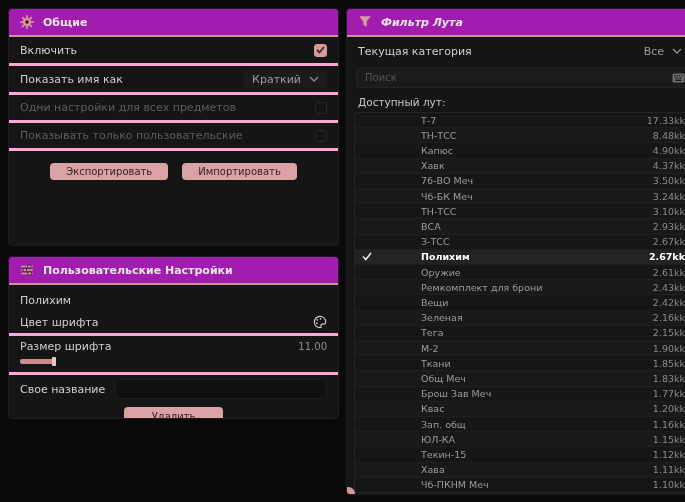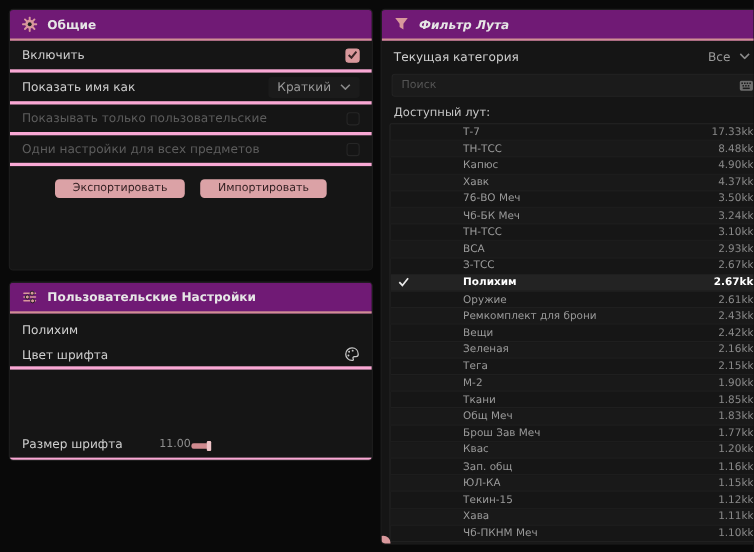--- a/index.html
+++ b/index.html
@@ -10,21 +10,21 @@
     -webkit-font-smoothing:antialiased;
   }
   .panel{
     position:absolute;background:#151515;border:1px solid #1e1e1e;
     border-radius:4px;overflow:hidden;box-sizing:border-box;
   }
   #panel-general{left:8px;top:8px;width:331px;height:238px;}
   #panel-custom{left:8px;top:256px;width:331px;height:163px;}
   #panel-filter{left:346px;top:8px;width:356px;height:487px;}
   .panel-header{
-    height:26px;background:#701a75;display:flex;align-items:center;gap:9px;
+    height:26px;background:#a21caf;display:flex;align-items:center;gap:9px;
     padding:0 11px;border-bottom:2px solid #cf8f94;
     color:#e6e6e6;font-size:11px;font-weight:bold;
   }
   .panel-header.italic{font-style:italic;}
   .hicon{width:14px;height:14px;flex:0 0 auto;}
   .row{
     display:flex;align-items:center;justify-content:space-between;
     padding:0 11px;min-height:26px;border-bottom:3px solid #f9a8d4;
     font-size:11px;color:#cfcfcf;
   }
@@ -42,21 +42,21 @@
     display:flex;align-items:center;gap:8px;color:#9a9a9a;font-size:11px;
     background:#1b1b1b;border-radius:3px;padding:3px 8px;
   }
   .btn-row{display:flex;justify-content:center;gap:14px;padding:12px 0 0 0;}
   .pink-btn{
     background:#dba2a6;color:#342123;border:none;border-radius:4px;
     font-size:10px;font-weight:normal;padding:3px 16px;cursor:pointer;
     font-family:inherit;
   }
   .section-label{padding:9px 11px 4px 11px;font-size:11px;color:#d0d0d0;}
-  .slider-row{flex-direction:row;align-items:flex-end;padding:4px 11px 6px 11px;margin-top:44px;}
+  .slider-row{flex-direction:column;align-items:flex-end;padding:4px 11px 6px 11px;}
   .slider-top{display:flex;justify-content:space-between;align-items:center;width:100%;}
   .slider-track{position:relative;height:9px;margin-top:3px;width:100%;}
   .slider-fill{position:absolute;left:0;top:2px;height:5px;background:#d08a8f;border-radius:2px;}
   .slider-handle{position:absolute;top:0;width:4px;height:9px;background:#eec3c6;border-radius:1px;}
   .value-text{color:#8e8e8e;font-size:10px;}
   .input-box{
     flex:1;height:18px;margin-left:10px;background:#101010;border-radius:3px;
     border:1px solid #1d1d1d;
   }
   
@@ -135,26 +135,26 @@
     <span>Показать имя как</span>
     <span class="select">
       <span>Краткий</span>
       <svg class="chev" viewBox="0 0 10 6">
         <path d="M1 1 L5 5 L9 1" stroke="#8a8a8a" stroke-width="1.4" fill="none"></path>
       </svg>
     </span>
   </div>
 
   <div class="row dim">
+    <span>Одни настройки для всех предметов</span>
+    <span class="checkbox dimbox"></span>
+  </div>
+
+  <div class="row dim">
     <span>Показывать только пользовательские</span>
-    <span class="checkbox dimbox"></span>
-  </div>
-
-  <div class="row dim">
-    <span>Одни настройки для всех предметов</span>
     <span class="checkbox dimbox"></span>
   </div>
 
   <div class="btn-row">
     <button class="pink-btn">Экспортировать</button>
     <button class="pink-btn">Импортировать</button>
   </div>
 </div>
 
 <div class="panel" id="panel-custom">

